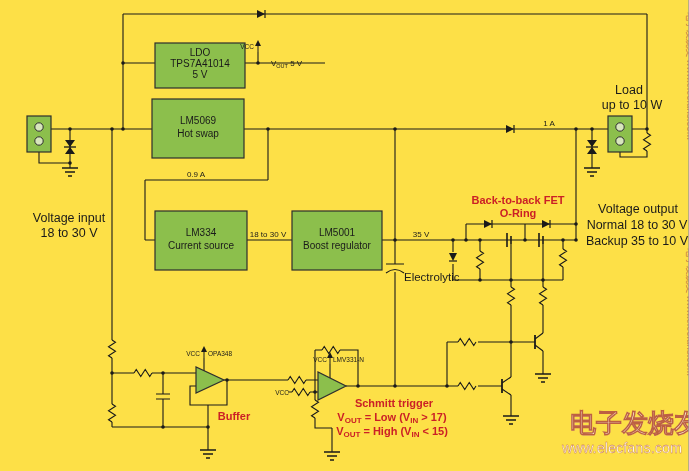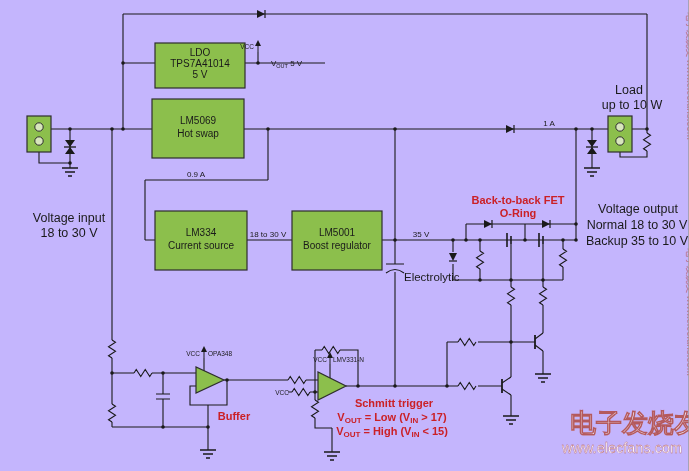--- a/index.html
+++ b/index.html
@@ -1,16 +1,16 @@
 <!DOCTYPE html>
 <html><head>
 <meta charset="utf-8">
 <style>
   html,body{margin:0;padding:0;background:#dbdbdb;}
-  .stage{position:relative;width:689px;height:471px;background:#c4b5fd;overflow:hidden;
+  .stage{position:relative;width:689px;height:471px;background:#fde047;overflow:hidden;
          font-family:"Liberation Sans", sans-serif;}
   svg{position:absolute;left:0;top:0;}
   svg text{font-family:"Liberation Sans", sans-serif;fill:#1a1a1a;}
   .blocktext{font-size:10px;}
   .caption{font-size:12.5px;}
   .red{fill:#cb2026;font-weight:bold;font-size:11px;}
   .wlabel{font-size:8px;}
   .tiny{font-size:6.5px;}
   .elec{font-size:11.5px;}
   .wm-brand{font-size:26px;font-weight:bold;fill:#ffffff;stroke:#b24a42;stroke-width:.6;opacity:.85;}

